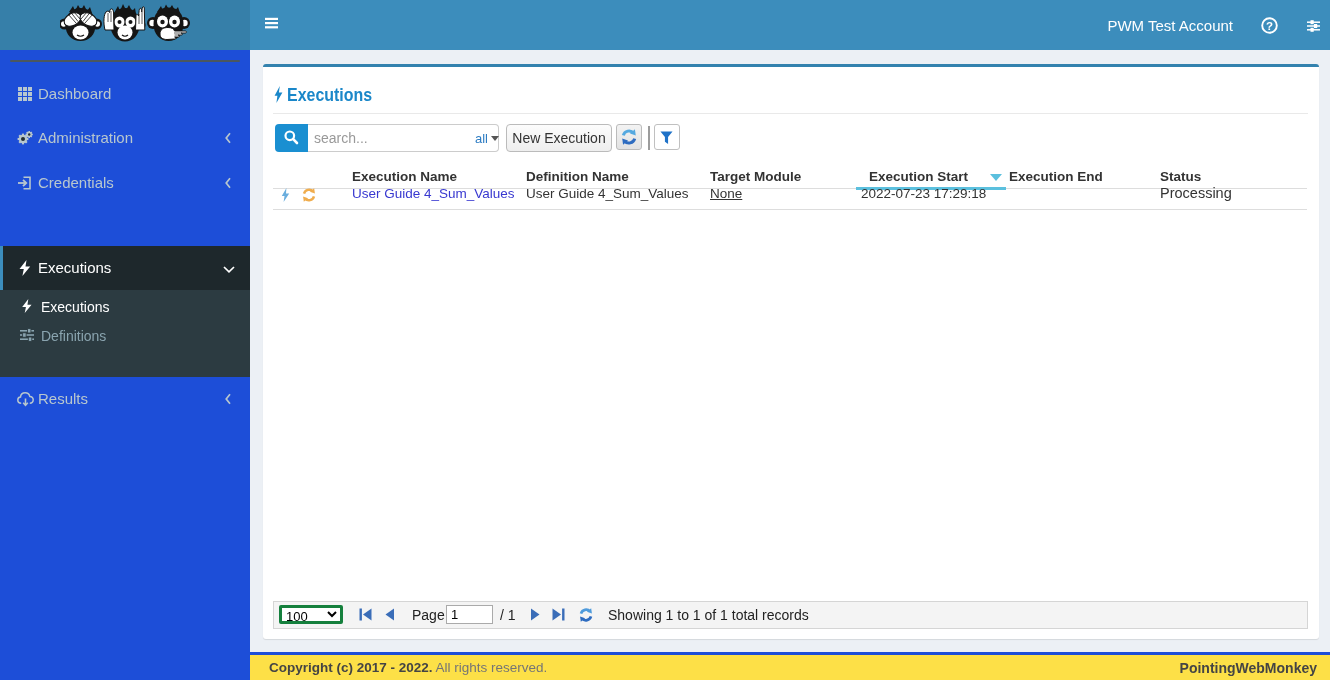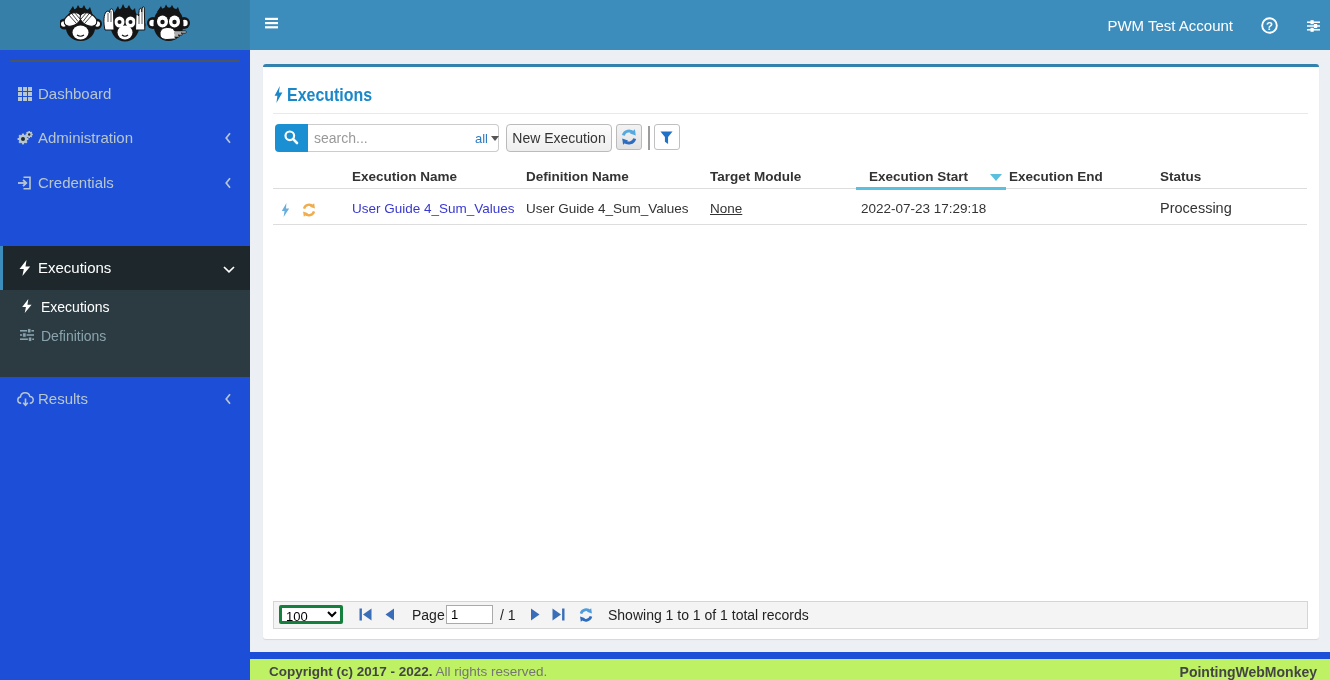--- a/index.html
+++ b/index.html
@@ -20,21 +20,21 @@
   .active-item .tx { left:35px; }
   #submenu { position:absolute; left:0; top:240px; width:250px; height:87px; background:#2c3b41; }
   .sitem { position:absolute; left:0; width:250px; height:29px; color:#8aa4af; font-size:14px; }
   .sitem .ic { position:absolute; left:20px; top:7px; width:14px; height:14px; }
   .sitem .tx { position:absolute; left:41px; top:7px; }
   
   #content { position:absolute; left:250px; top:50px; width:1080px; height:602px; background:#ecf0f5; }
   #box { position:absolute; left:13px; top:14px; width:1056px; height:575px; background:#fff;
          border-top:3px solid #3382ae; border-radius:3px; box-shadow:0 1px 1px rgba(0,0,0,.1); }
   
-  #footer { position:absolute; left:250px; top:652px; width:1080px; height:28px; background:#bef264; border-top:7px solid #1d4ed8; }
+  #footer { position:absolute; left:250px; top:652px; width:1080px; height:28px; background:#fde047; border-top:3px solid #1d4ed8; }
   #footer .left { position:absolute; left:19px; top:5px; font-size:13.5px; color:#757575; }
   #footer .left b { color:#444; }
   #footer .right { position:absolute; right:13px; top:5px; font-size:14px; color:#444; font-weight:bold; }
 </style>
 </head>
 <body>
 
 <div id="logo">
   <svg style="position:absolute;left:60px;top:4px;" width="130" height="42" viewBox="0 0 130 42">
 
@@ -274,21 +274,21 @@
       <span style="position:absolute;left:263px;top:6px;">Definition Name</span>
       <span style="position:absolute;left:447px;top:6px;">Target Module</span>
       <span style="position:absolute;left:606px;top:6px;">Execution Start</span>
       <div style="position:absolute;left:727px;top:11px;width:0;height:0;border-left:6px solid transparent;border-right:6px solid transparent;border-top:7px solid #5bc0de;"></div>
       <span style="position:absolute;left:746px;top:6px;">Execution End</span>
       <span style="position:absolute;left:897px;top:6px;">Status</span>
       <div style="position:absolute;left:10px;top:25px;width:1034px;height:1px;background:#ddd;"></div>
       <div style="position:absolute;left:593px;top:24px;width:150px;height:3px;background:#5bc0de;"></div>
     </div>
 
-    <div style="position:absolute;left:0;top:128px;width:912px;height:29px;font-size:13.5px;color:#333;">
+    <div style="position:absolute;left:0;top:113px;width:912px;height:29px;font-size:13.5px;color:#333;">
       <svg style="position:absolute;left:18px;top:8px;" width="9" height="14" viewBox="0 0 9 14">
           <polygon points="5.4,0 0.8,7.9 3.5,7.9 2.6,14 8.2,5.5 5,5.5" fill="#6aaede"></polygon>
         </svg>
       <svg style="position:absolute;left:39px;top:8px;" width="14" height="14" viewBox="0 0 16 16">
         <path d="M2.3 6.4 A6 6 0 0 1 12.6 4" fill="none" stroke="#f0ad4e" stroke-width="2.8"></path>
         <polygon points="13.9,0.2 14.8,6.4 9,4.4" fill="#f0ad4e"></polygon>
         <path d="M13.7 9.6 A6 6 0 0 1 3.4 12" fill="none" stroke="#f0ad4e" stroke-width="2.8"></path>
         <polygon points="2.1,15.8 1.2,9.6 7,11.6" fill="#f0ad4e"></polygon>
       </svg>
       <span style="position:absolute;left:89px;top:6px;color:#3838d0;">User Guide 4_Sum_Values</span>

